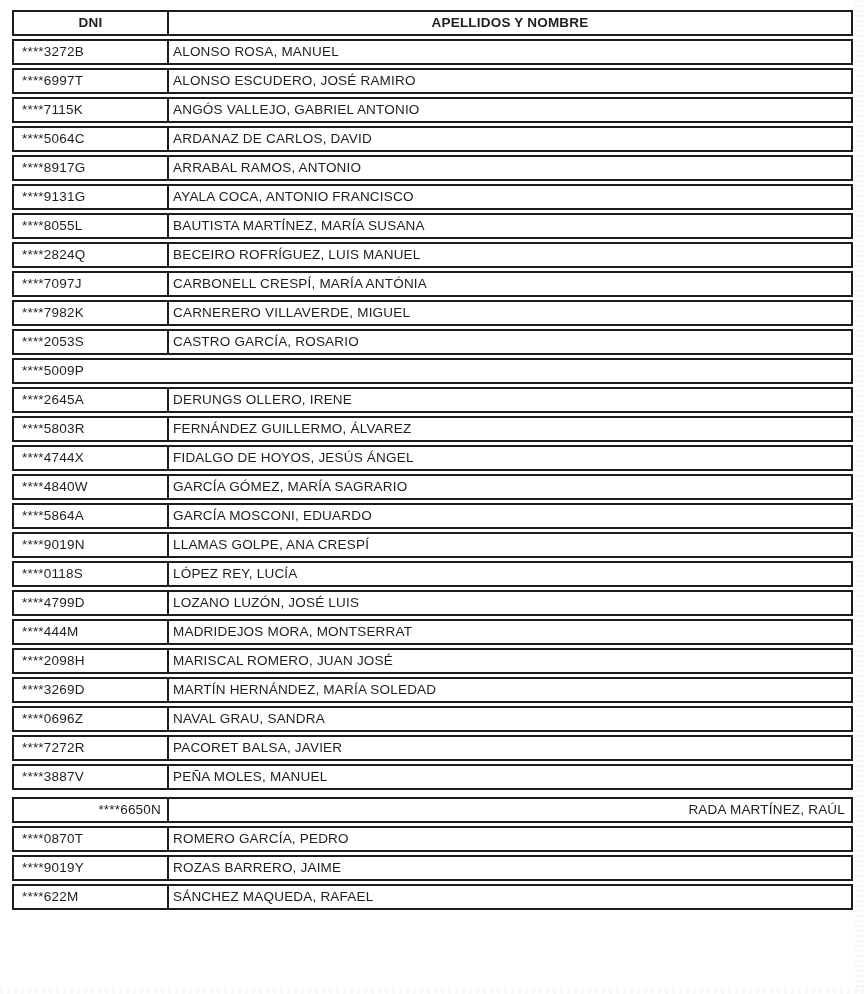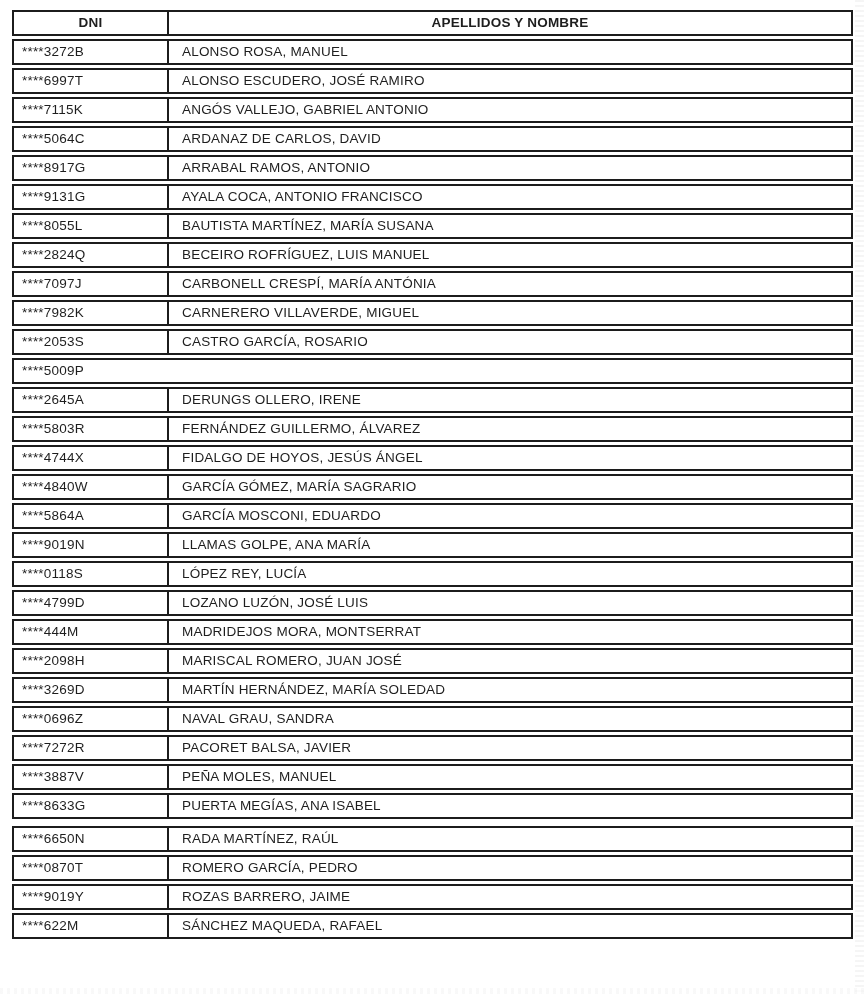--- a/index.html
+++ b/index.html
@@ -24,32 +24,32 @@
   .doc{
     position:absolute;left:12px;top:10px;width:841px;
   }
   .trow{
     display:flex;
     border:2px solid #1c1c1c;
     margin-bottom:3px;
     background:#ffffff;
     box-sizing:border-box;
   }
-  .trow.gap{margin-top:7px;}
+  .trow.gap{margin-top:7px;text-align:right;}
   .cell{
     font-size:13.5px;
     line-height:18px;
     padding:2px 6px 2px 9px;
     letter-spacing:.2px;
     white-space:nowrap;
     overflow:hidden;
     box-sizing:border-box;
   }
   .c1{width:153px;flex:none;padding-left:8px;}
-  .c2{flex:1;border-left:2px solid #1c1c1c;padding-left:13px;}
+  .c2{flex:1;border-left:2px solid #1c1c1c;padding-left:4px;}
   .trow.header .cell{
     font-weight:bold;
     text-align:center;
     padding-left:6px;
   }
 </style>
 </head>
 <body>
 
 <div class="edge-noise"></div>
@@ -141,21 +141,21 @@
   </div>
 
   <div class="trow">
     <div class="cell c1">****5864A</div>
     <div class="cell c2">GARCÍA MOSCONI, EDUARDO</div>
   </div>
 
 
   <div class="trow">
     <div class="cell c1">****9019N</div>
-    <div class="cell c2">LLAMAS GOLPE, ANA MARÍA</div>
+    <div class="cell c2">LLAMAS GOLPE, ANA CRESPÍ</div>
   </div>
 
   <div class="trow">
     <div class="cell c1">****0118S</div>
     <div class="cell c2">LÓPEZ REY, LUCÍA</div>
   </div>
 
   <div class="trow">
     <div class="cell c1">****4799D</div>
     <div class="cell c2">LOZANO LUZÓN, JOSÉ LUIS</div>
@@ -185,24 +185,20 @@
   <div class="trow">
     <div class="cell c1">****7272R</div>
     <div class="cell c2">PACORET BALSA, JAVIER</div>
   </div>
 
   <div class="trow">
     <div class="cell c1">****3887V</div>
     <div class="cell c2">PEÑA MOLES, MANUEL</div>
   </div>
 
-  <div class="trow">
-    <div class="cell c1">****8633G</div>
-    <div class="cell c2">PUERTA MEGÍAS, ANA ISABEL</div>
-  </div>
 
   <div class="trow gap">
     <div class="cell c1">****6650N</div>
     <div class="cell c2">RADA MARTÍNEZ, RAÚL</div>
   </div>
 
   <div class="trow">
     <div class="cell c1">****0870T</div>
     <div class="cell c2">ROMERO GARCÍA, PEDRO</div>
   </div>

